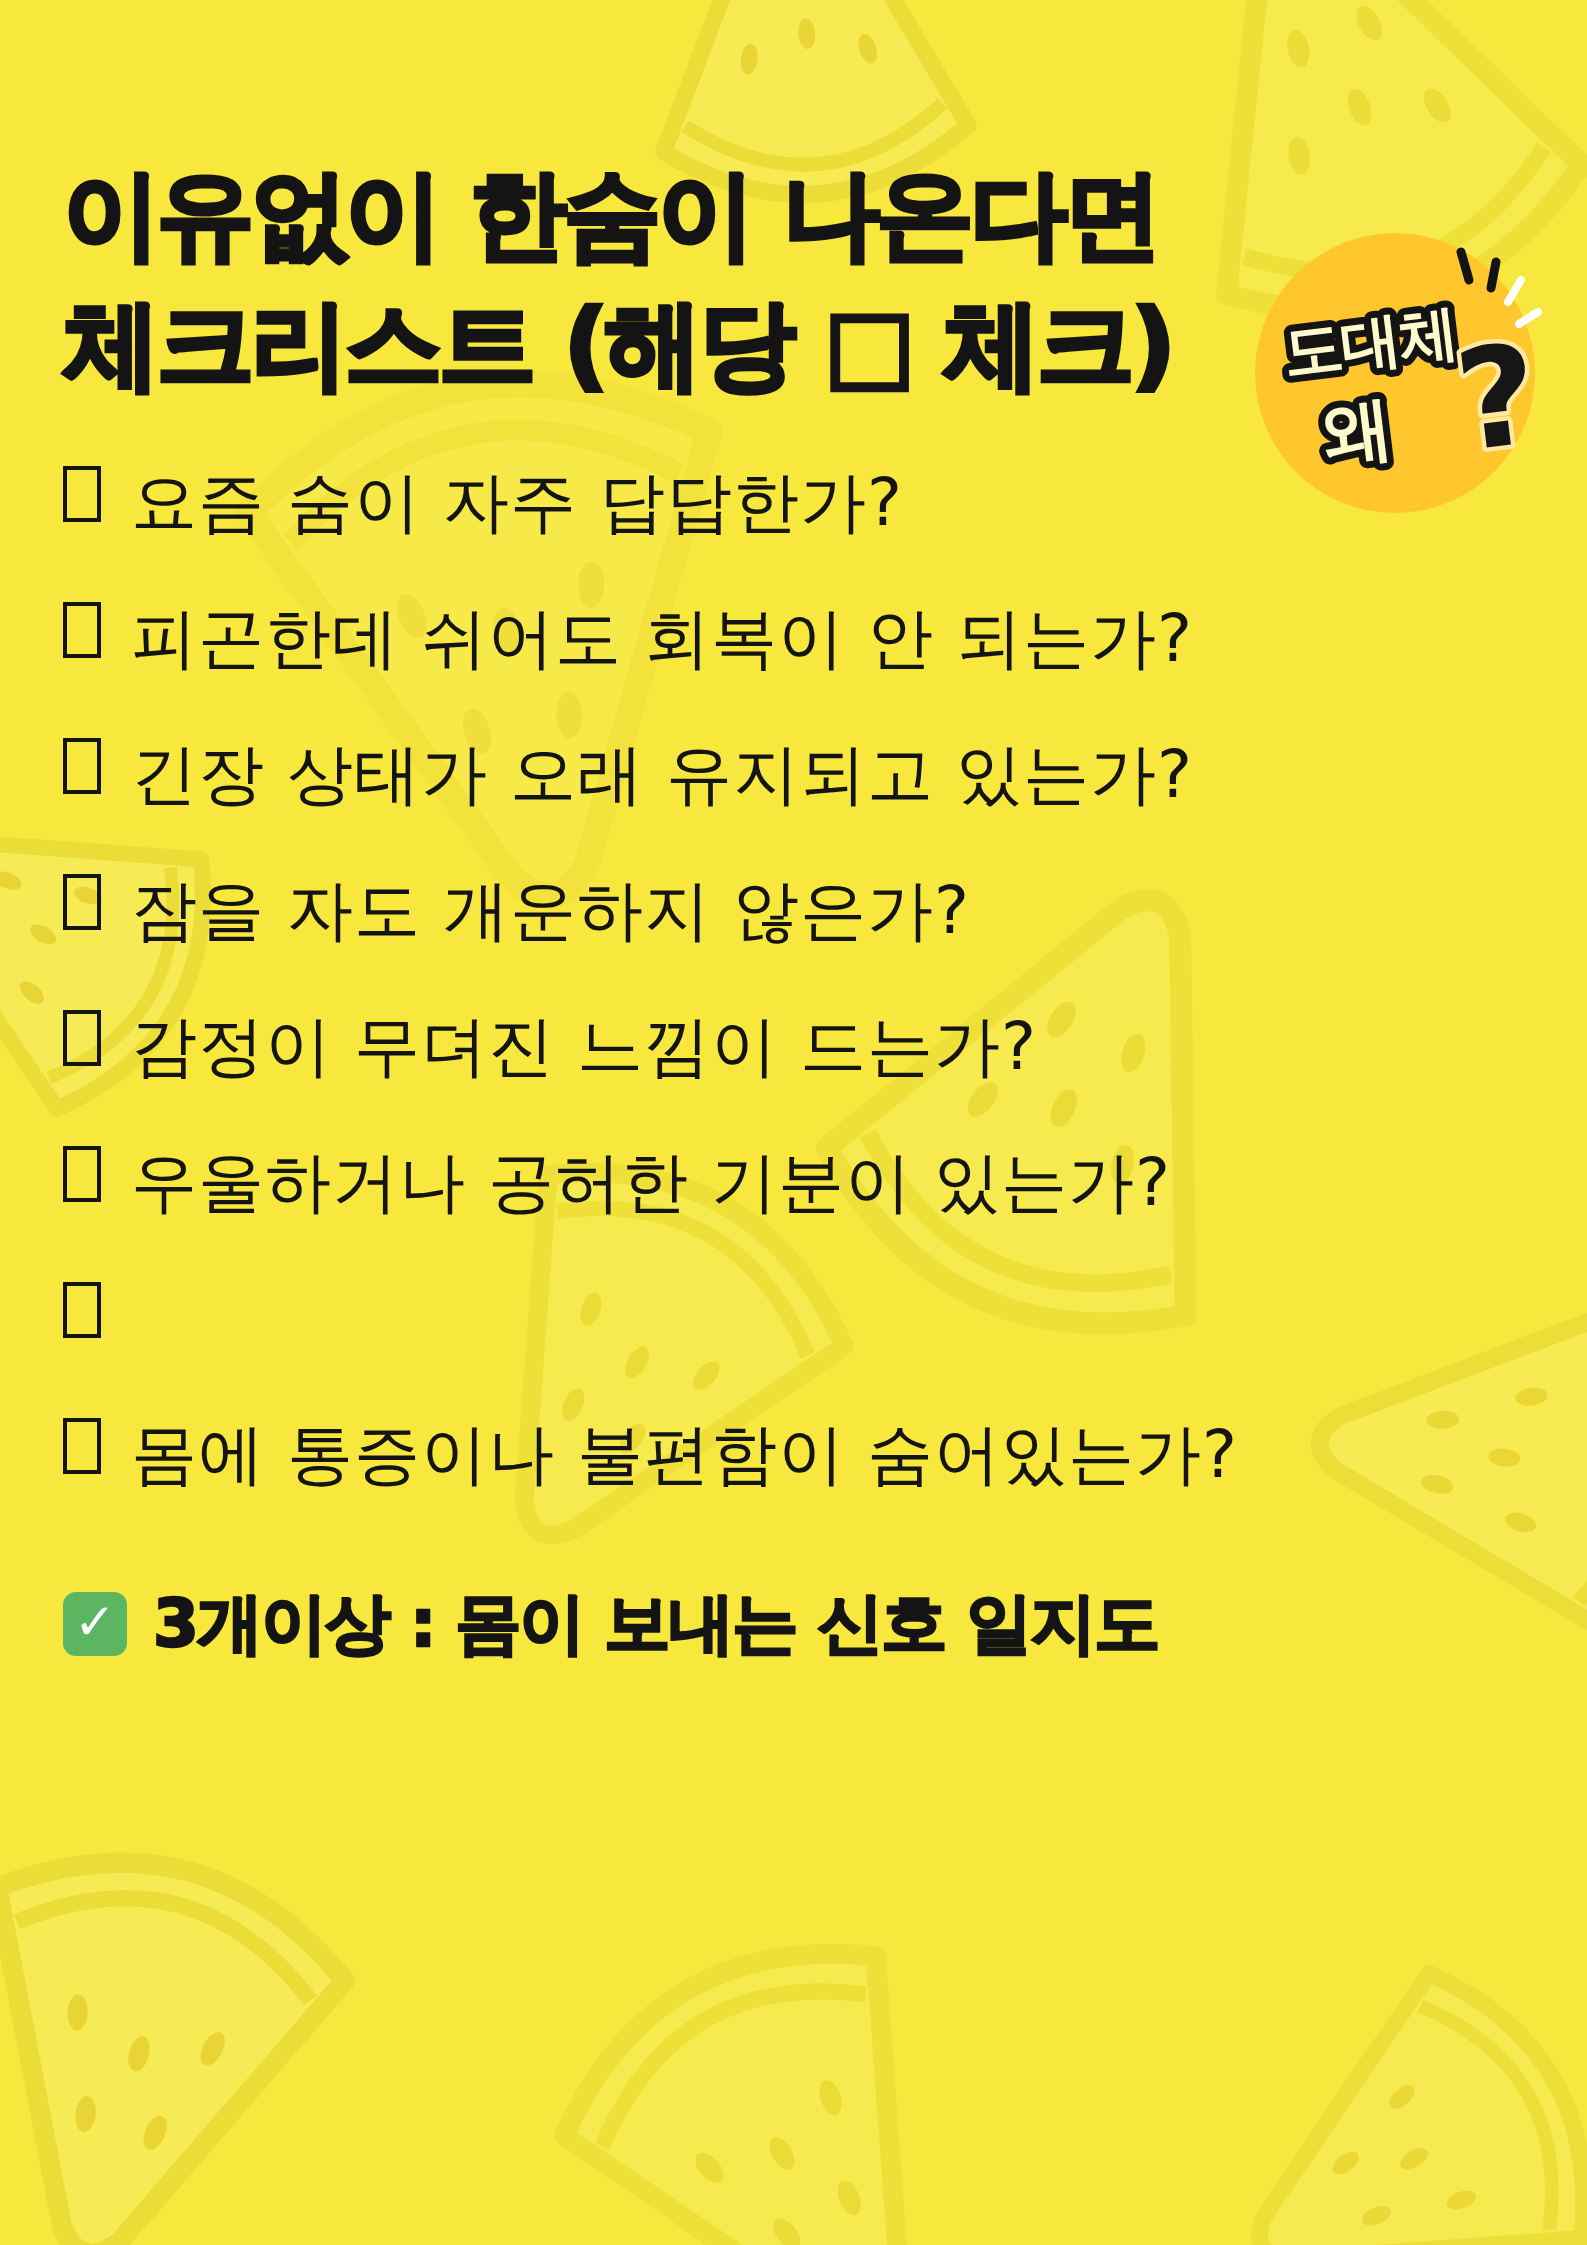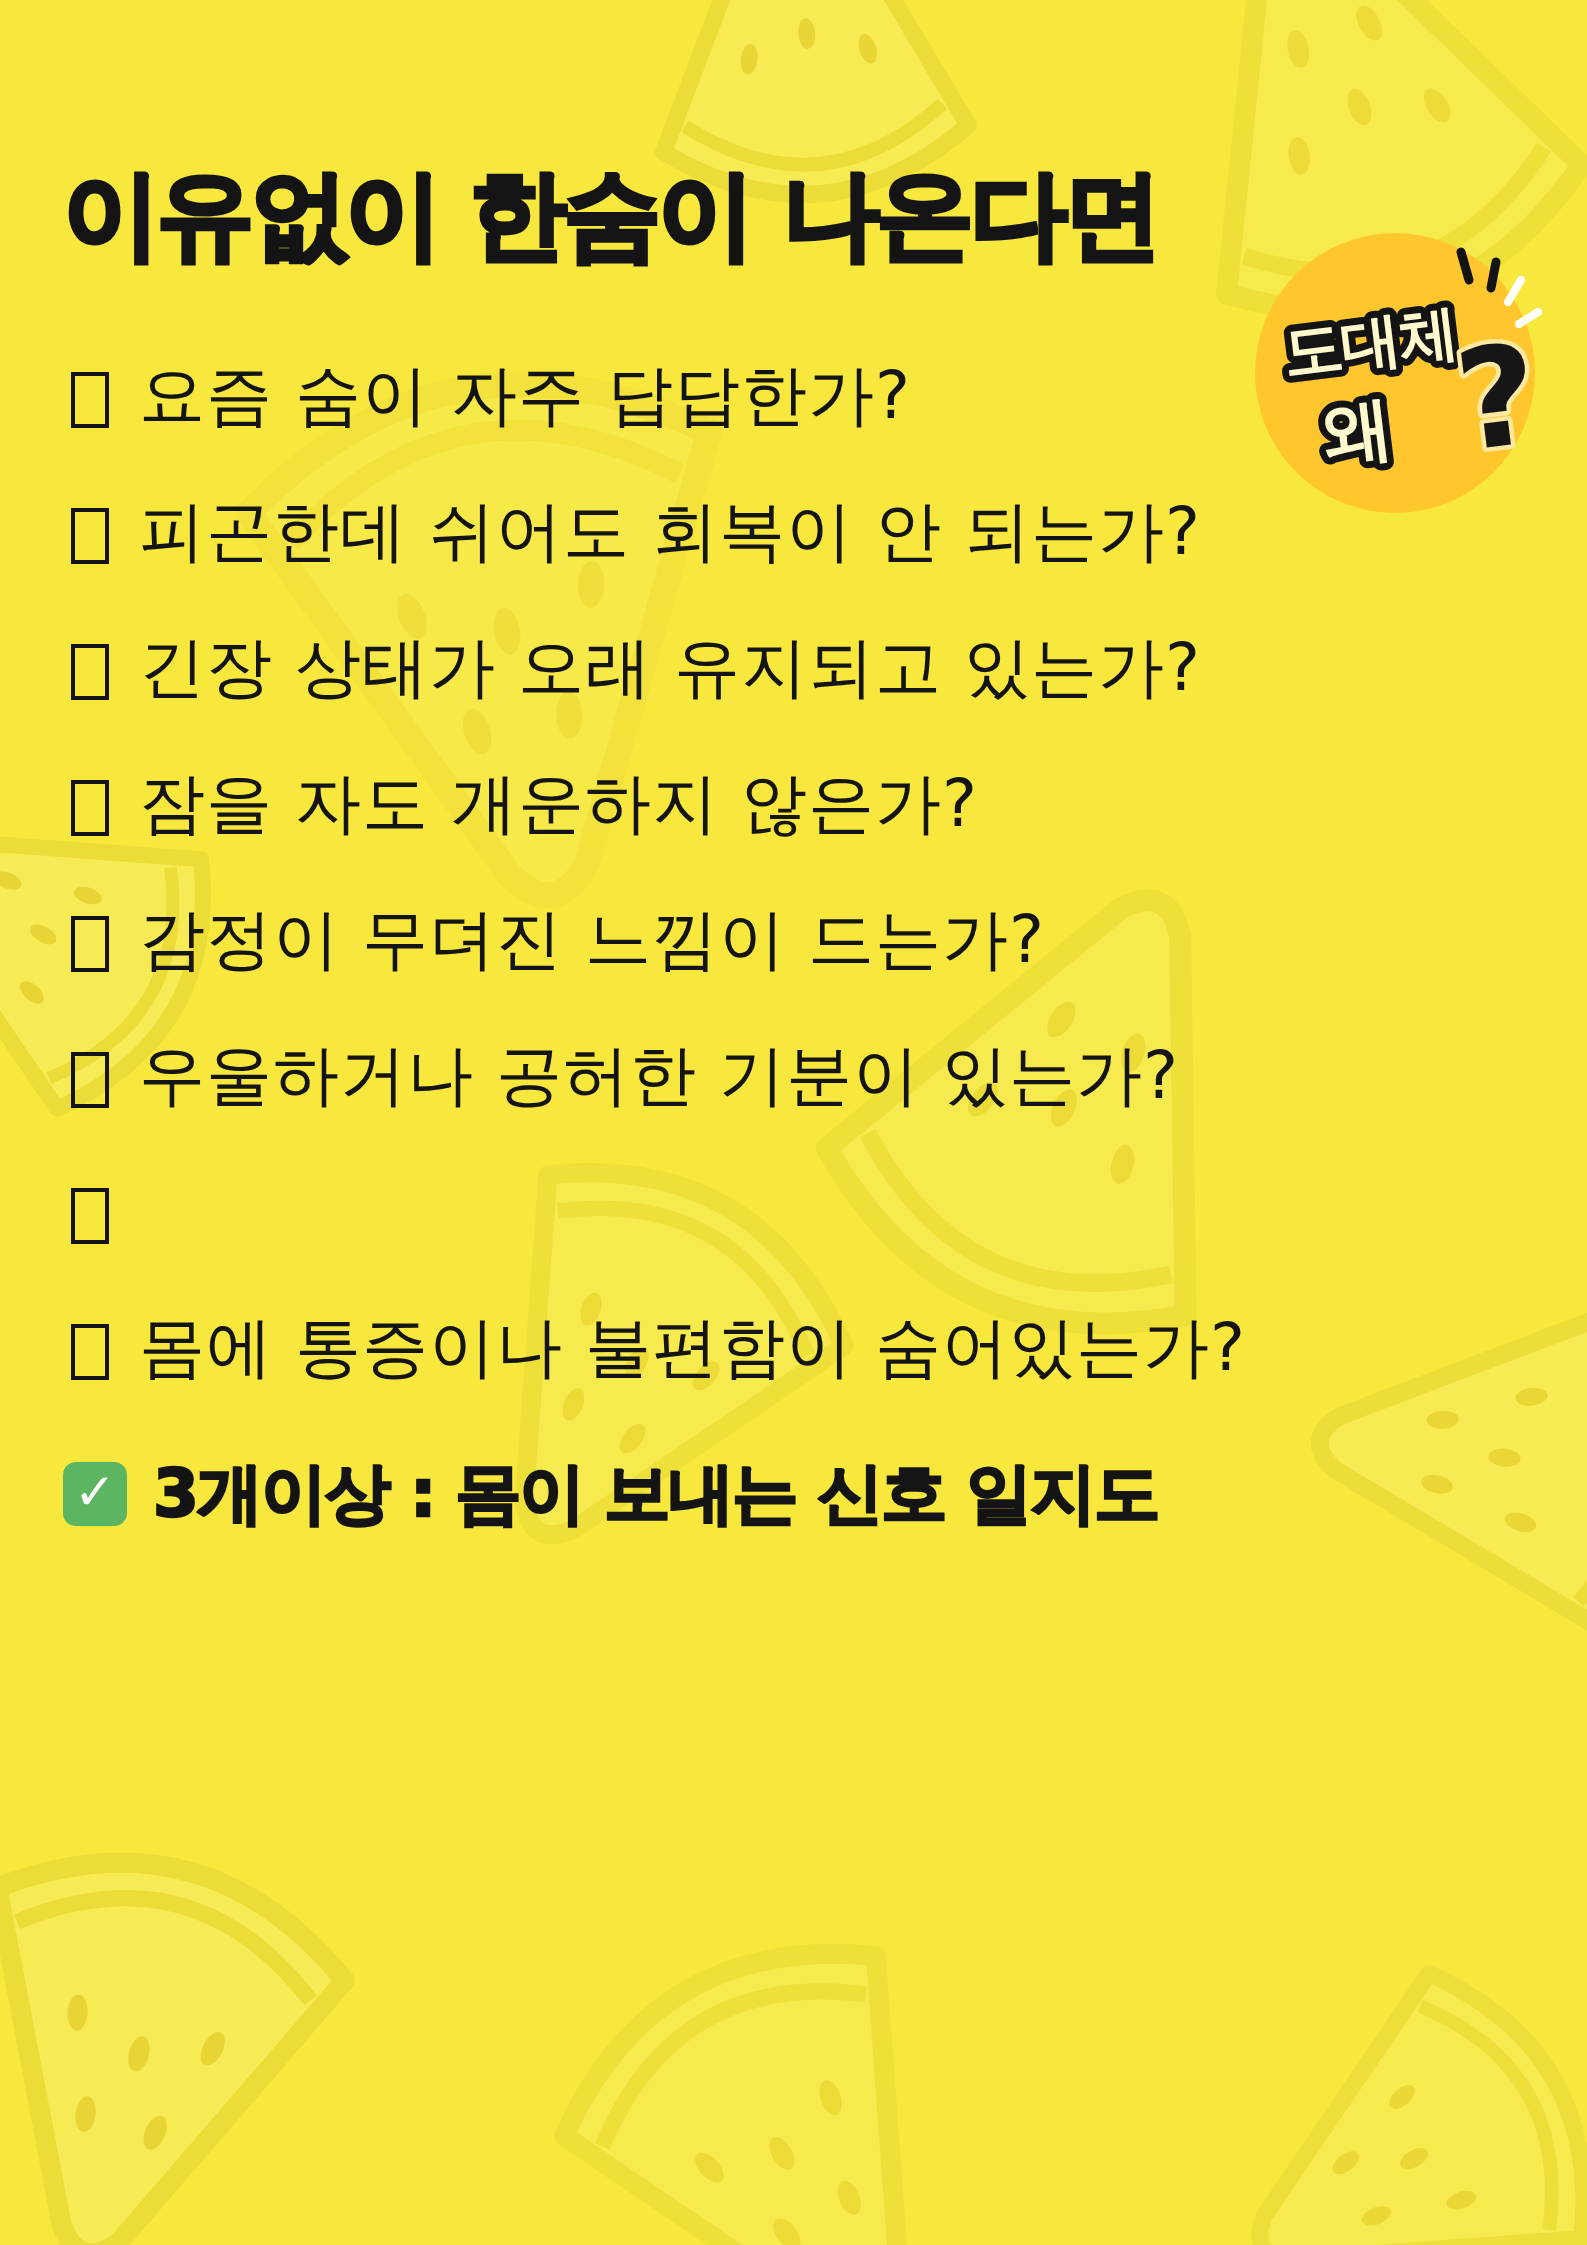--- a/index.html
+++ b/index.html
@@ -38,23 +38,22 @@
   .badge-word2{font-size:70px;}
   .badge-q{
     font-family:"DejaVu Sans",sans-serif;
     font-weight:bold;font-size:138px;
     fill:#161616;stroke:#FFE9A0;stroke-width:9px;
     paint-order:stroke;stroke-linejoin:round;
   }
   
   .list{margin-top:48px;}
   .item{
-    display:flex;align-items:center;
+    display:flex;
     height:136px;
-    margin-left:8px;
   }
   .box{
     flex:0 0 auto;
     width:30px;height:48px;
     border:4px solid #141414;
     margin-right:30px;
     margin-top:8px;
   }
   .item-text{
     font-size:66px;
@@ -130,20 +129,21 @@
     </g>
   <g opacity="0.6" transform="translate(1230,1970) scale(1.7) rotate(60 110 110)">
       <use href="#slice"></use>
     </g>
 </svg>
 
 <div class="content">
 
   <div class="title">
     <div class="tline">이유없이 한숨이 나온다면</div>
+    <div class="tline">체크리스트 (해당 □ 체크)</div>
   </div>
 
   <div class="badge">
     <svg viewBox="0 0 300 300">
       <circle cx="150" cy="155" r="140" fill="#FFC62E"></circle>
       <g stroke="#141414" stroke-width="9" stroke-linecap="round">
         <line x1="216" y1="34" x2="224" y2="62"></line>
         <line x1="251" y1="44" x2="246" y2="70"></line>
       </g>
       <g stroke="#FFFFFF" stroke-width="8" stroke-linecap="round">

